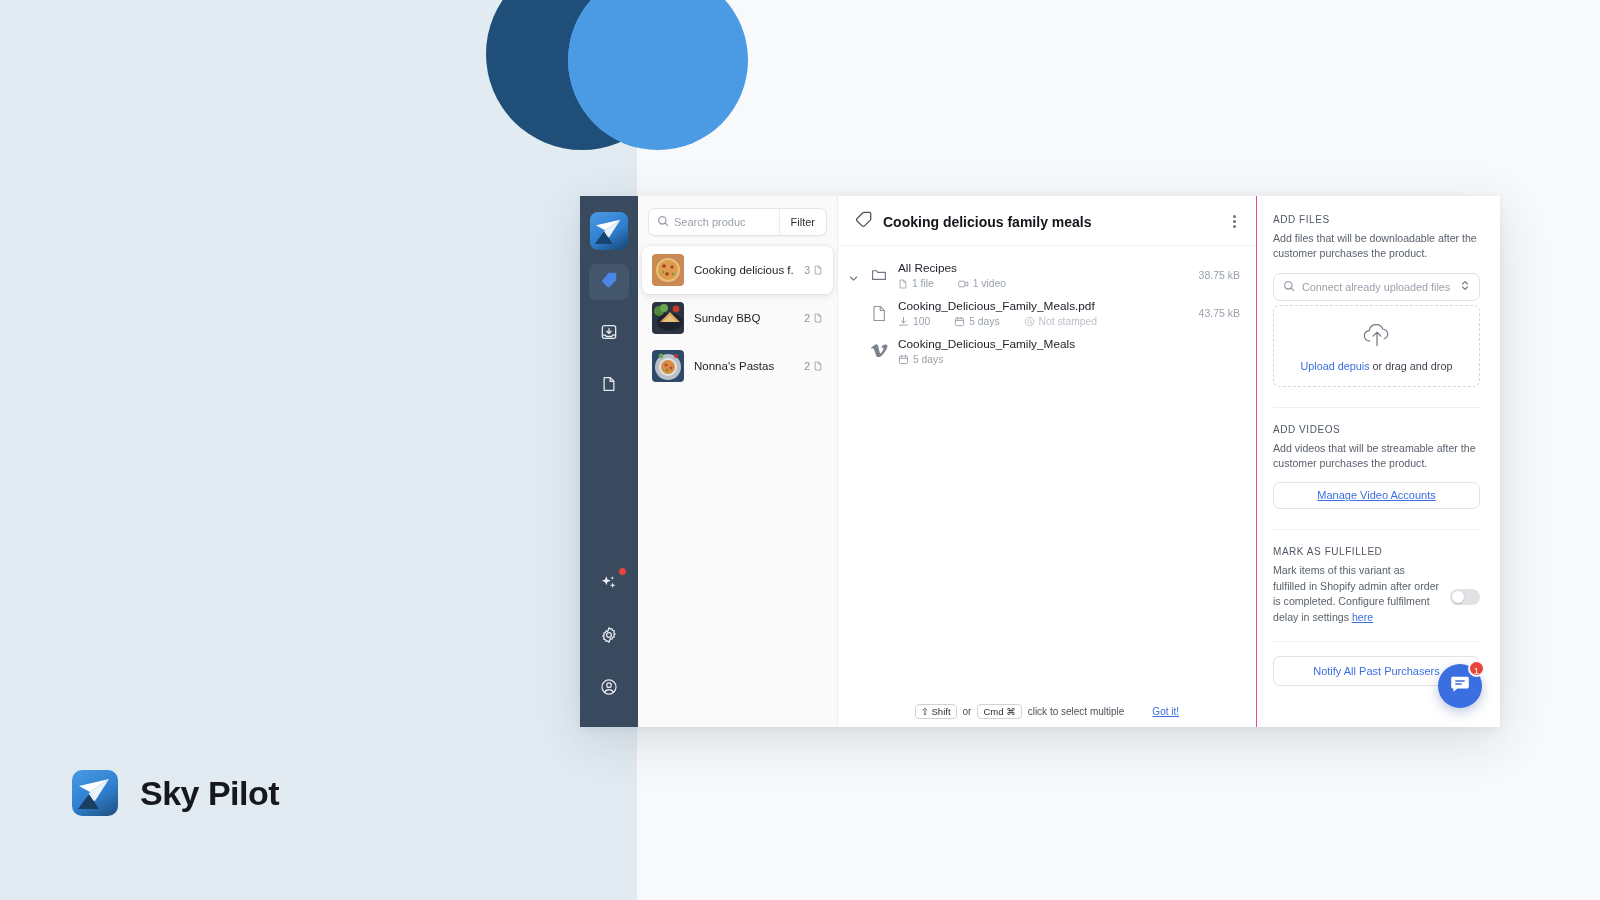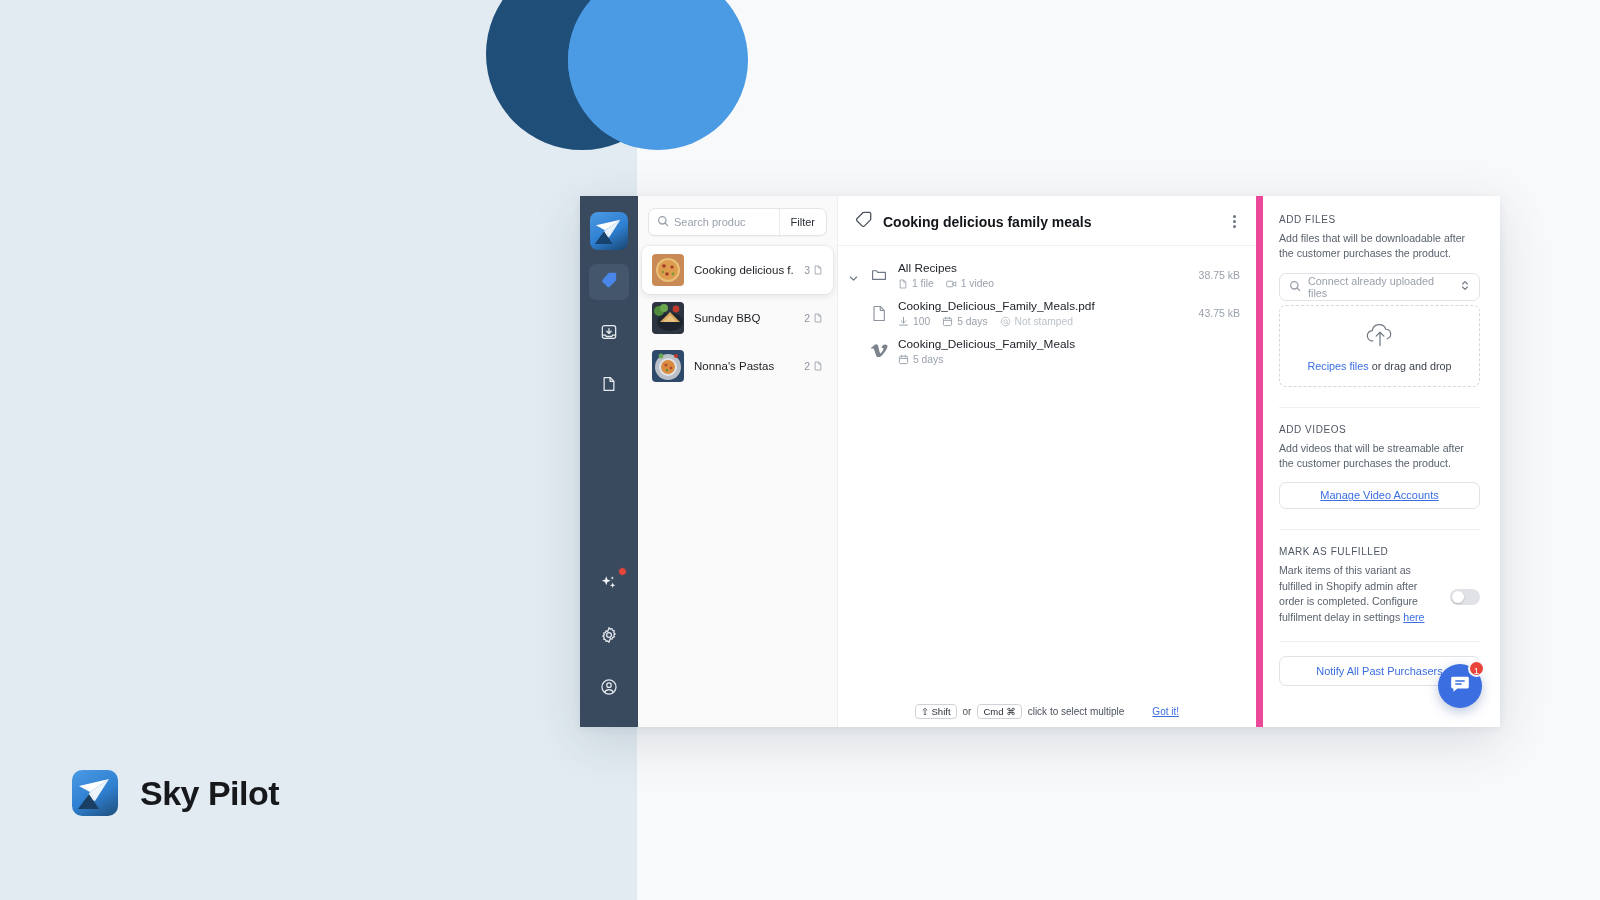--- a/index.html
+++ b/index.html
@@ -131,38 +131,38 @@
   .main-title { font-size: 14px; font-weight: 700; color: #121519; flex: 1; }
   .kebab { display: flex; flex-direction: column; gap: 2px; padding: 4px; }
   .kebab i { width: 3px; height: 3px; border-radius: 50%; background: #6b7480; display: block; }
 
   .rows { padding: 10px 0 0 0; }
   .frow { display: flex; align-items: flex-start; padding: 5px 16px 5px 10px; gap: 8px; }
   .frow .chev { width: 12px; padding-top: 9px; flex: none; }
   .frow .ficon { width: 22px; flex: none; padding-top: 6px; display: flex; justify-content: center; }
   .frow .fbody { flex: 1; min-width: 0; }
   .fname { font-size: 11.8px; color: #20242a; margin-bottom: 3px; }
-  .fmeta { display: flex; align-items: center; gap: 12px; }
+  .fmeta { display: flex; align-items: center; gap: 24px; }
   .fmeta span { display: flex; align-items: center; gap: 4px; font-size: 10.3px; color: #9aa1ab; }
   .fsize { font-size: 10.5px; color: #9aa1ab; padding-top: 8px; flex: none; }
 
   .hint {
     position: absolute; left: 0; right: 0; bottom: 8px;
     display: flex; align-items: center; justify-content: center; gap: 6px;
     font-size: 10px; color: #4c535c;
   }
   .key {
     border: 1px solid #cfd3d8; border-radius: 4px; padding: 1px 5px;
     background: #fff; font-size: 9.5px; color: #2b3038; white-space: nowrap;
   }
   .gotit { color: #3b6ee0; font-size: 10px; margin-left: 22px; }
 
   
   .props {
-    width: 244px; flex: none; border-left: 7px solid #ec4899;
+    width: 244px; flex: none; border-left: 1px solid #ec4899;
     background: #fff; padding: 18px 20px 0 16px; position: relative;
   }
   .sec-title { font-size: 10px; letter-spacing: .55px; color: #4f5763; font-weight: 400; margin-bottom: 6px; }
   .sec-desc { font-size: 10.6px; line-height: 1.45; color: #5a626d; margin-bottom: 11px; }
   .connect {
     display: flex; align-items: center; gap: 7px; height: 28px;
     border: 1px solid #e0e2e6; border-radius: 7px; padding: 0 9px;
     font-size: 10.8px; color: #9aa1ab; margin-bottom: 4px;
   }
   .connect .lbl { flex: 1; }
@@ -532,21 +532,21 @@
     </div>
 
     <div class="dropzone">
       <span>
         <svg width="32" height="26" viewBox="0 0 34 28" fill="none" stroke="#6f7782" stroke-width="1.3">
           <path d="M9.2 20.4a5.6 5.6 0 0 1-.5-11.2 7.6 7.6 0 0 1 14.6-1.4 5.2 5.2 0 0 1 1.4 10.2" stroke-linecap="round" stroke-linejoin="round"></path>
           <path d="M17 25.4V11M12.8 15.2 17 11l4.2 4.2" stroke-linecap="round" stroke-linejoin="round"></path>
         </svg>
       </span>
       <div class="dz-text">
-        <a href="#">Recipes files</a><span> or drag and drop</span>
+        <a href="#">Upload depuis</a><span> or drag and drop</span>
       </div>
     </div>
 
     <div class="hr"></div>
 
     <div class="sec-title">ADD VIDEOS</div>
     <div class="sec-desc">Add videos that will be streamable after the customer purchases the product.</div>
     <a class="btn-outline" href="#">Manage Video Accounts</a>
 
     <div class="hr"></div>

